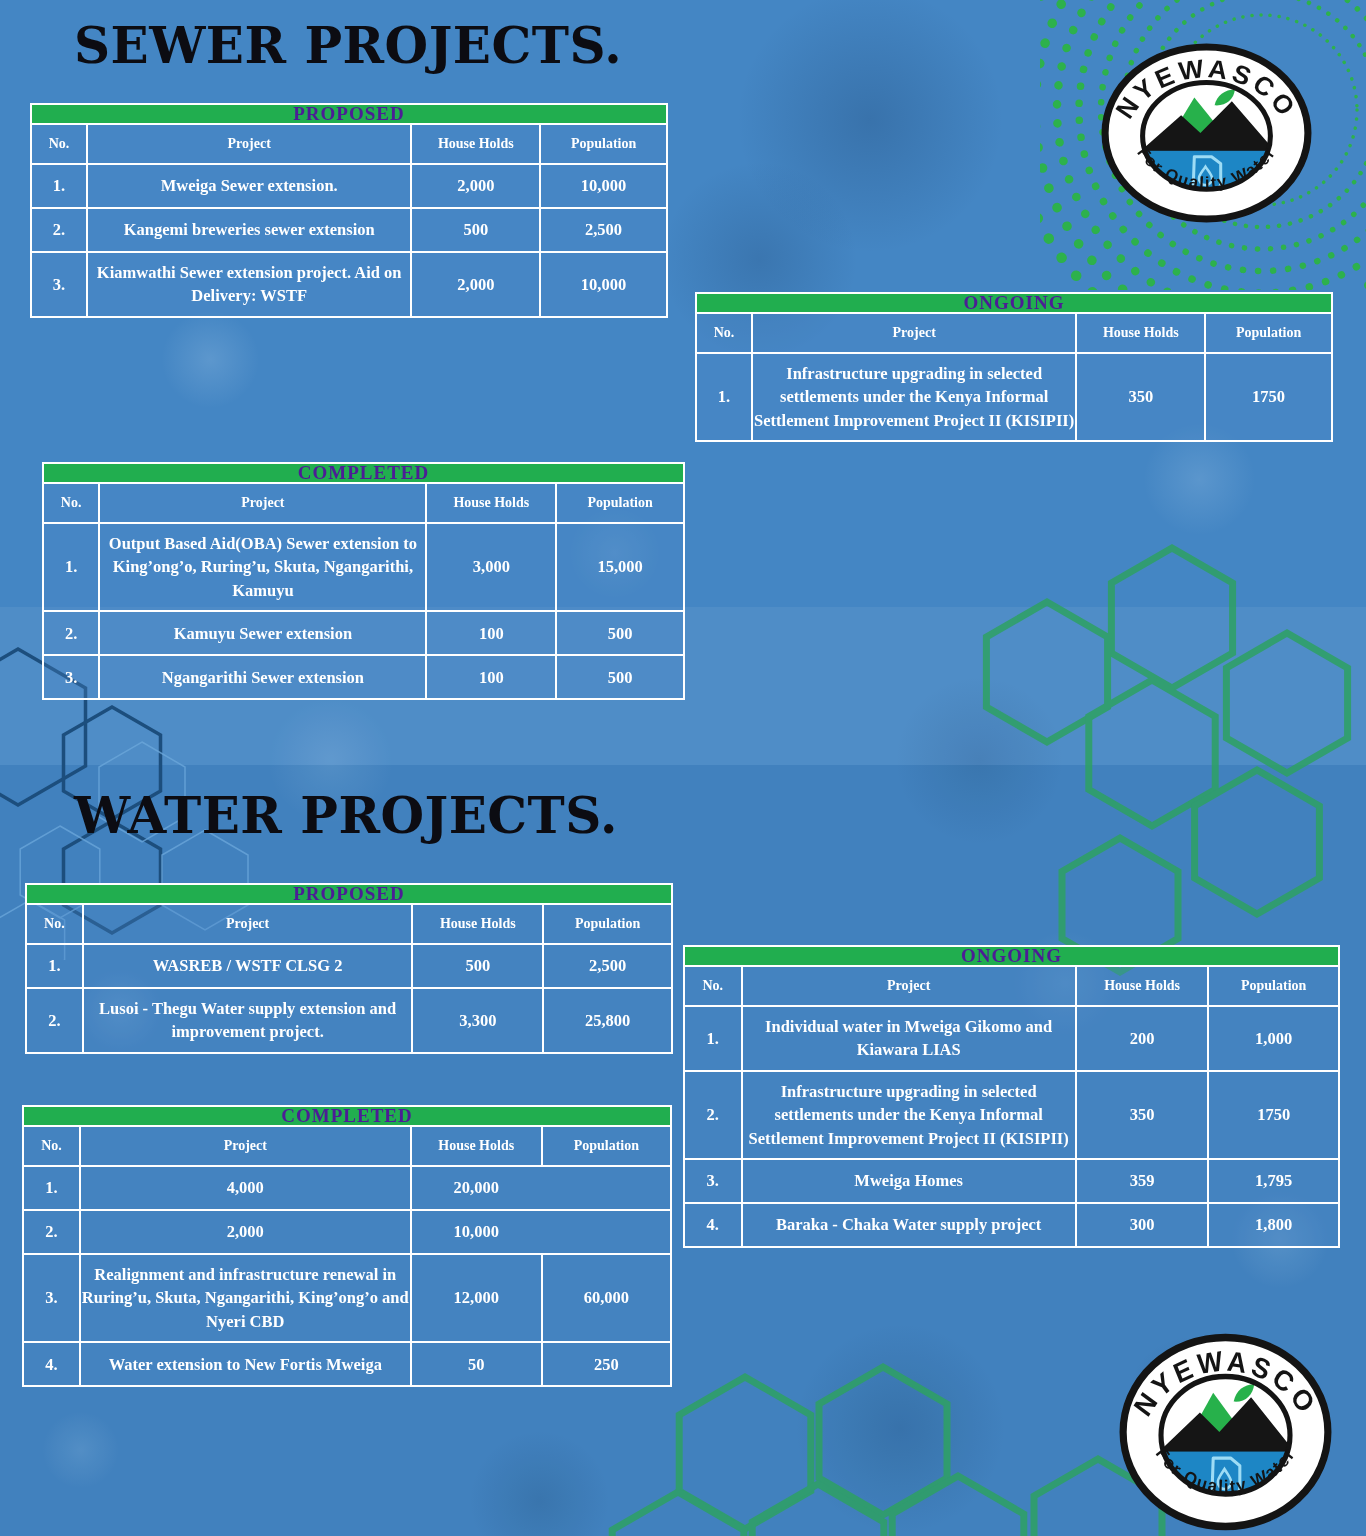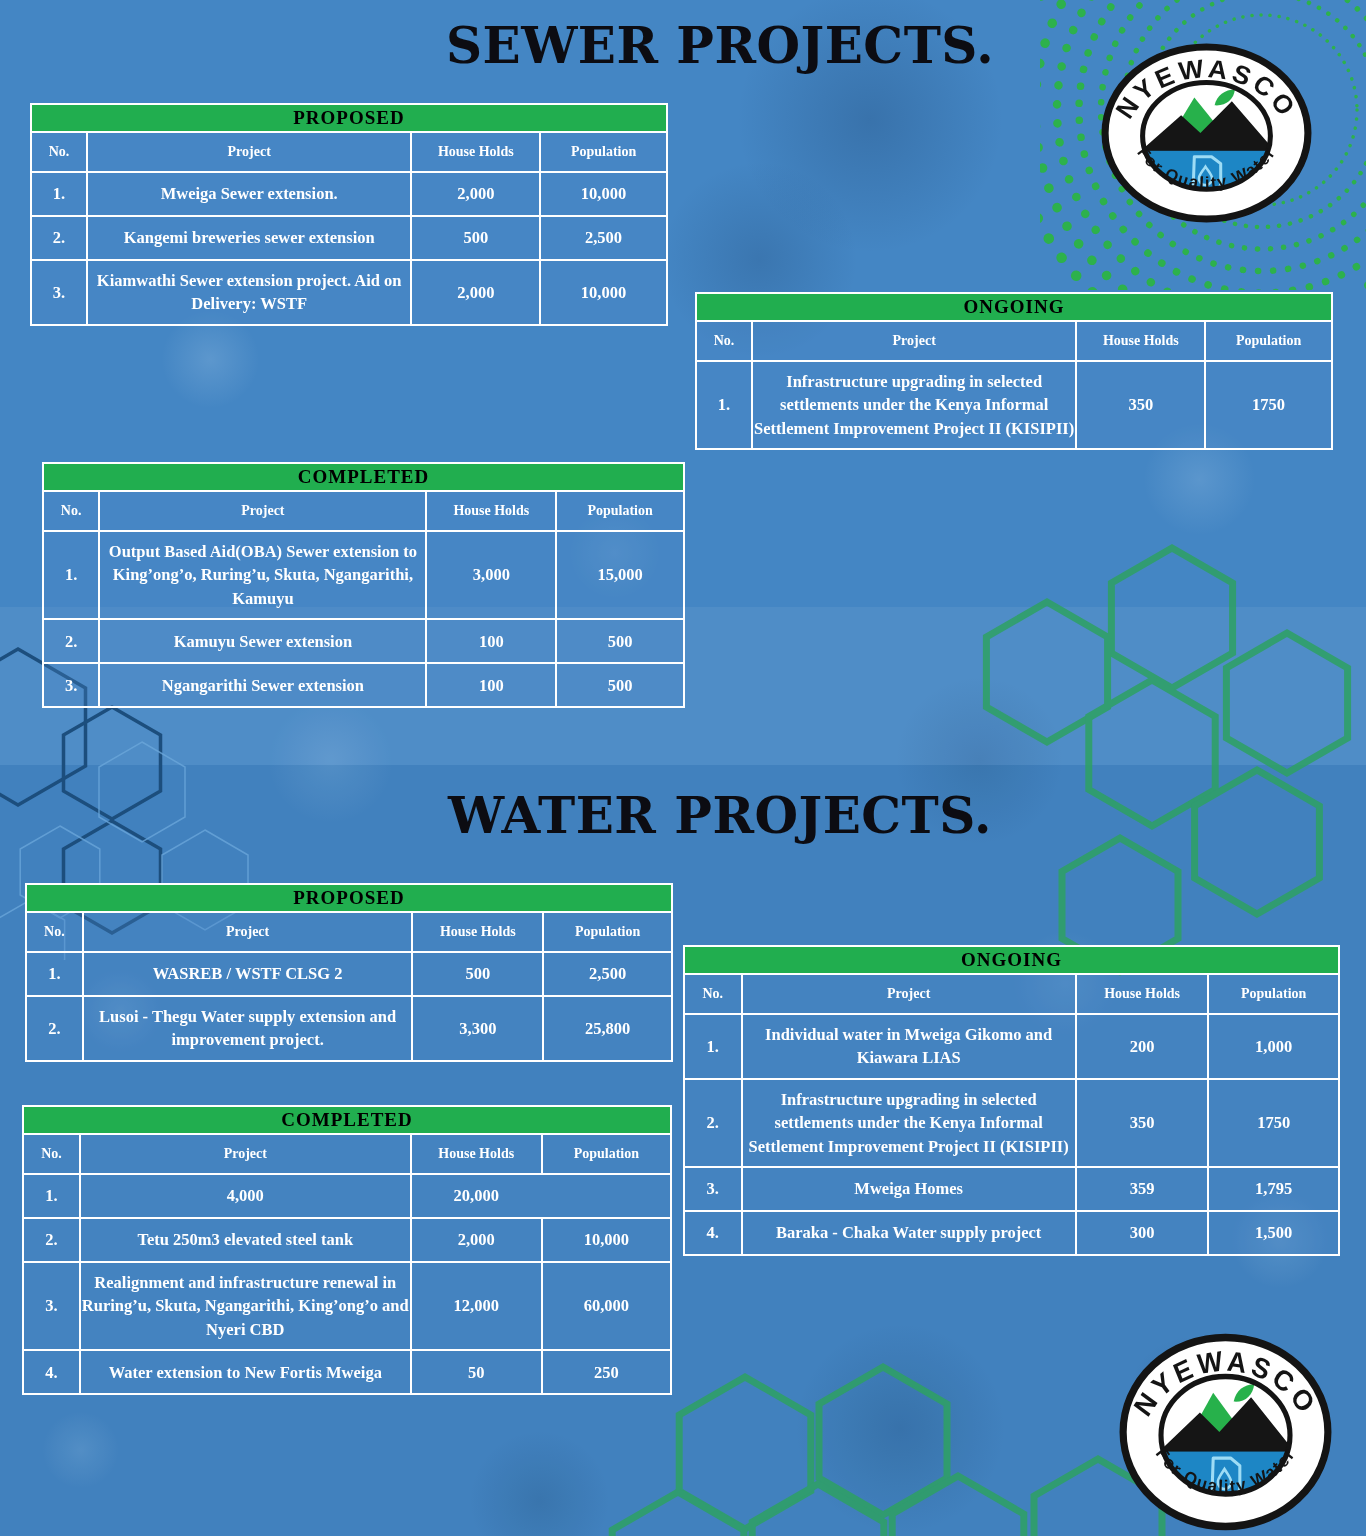--- a/index.html
+++ b/index.html
@@ -26,35 +26,35 @@
   }
   .band-light{position:absolute;left:0;right:0;top:607px;height:158px;background:rgba(255,255,255,0.06);pointer-events:none}
   .band-lower{position:absolute;left:0;right:0;top:765px;bottom:0;background:rgba(0,25,60,0.04);pointer-events:none}
 
   .deco{position:absolute;pointer-events:none}
   .hex-navy{left:0;top:620px;width:560px;height:340px}
   .hex-green-right{left:980px;top:540px;width:386px;height:440px}
   .hex-green-bottom{left:580px;top:1360px;width:786px;height:176px}
   .dots{left:1040px;top:0;width:326px;height:290px}
 
-  .title{position:absolute;left:74px;width:1292px;text-align:center;
+  .title{position:absolute;left:74px;width:1292px;
     font-family:"DejaVu Serif",serif;font-weight:700;font-size:50px;color:#0c0c12;letter-spacing:0.5px}
   .title-sewer{top:16px}
   .title-water{top:786px}
 
   .table{position:absolute;border:2px solid #ffffff;background:rgba(76,136,198,0.30)}
   #t-sewer-proposed{left:30px;top:103px;width:638px}
   #t-sewer-ongoing{left:695px;top:292px;width:638px}
   #t-sewer-completed{left:42px;top:462px;width:643px}
   #t-water-proposed{left:25px;top:883px;width:648px}
   #t-water-ongoing{left:683px;top:945px;width:657px}
   #t-water-completed{left:22px;top:1105px;width:650px}
 
-  .band{height:28px;background:#21ae4f;border-bottom:2px solid #fff;display:flex;align-items:center;justify-content:center;
-    color:#000000;font-weight:700;font-size:19px;letter-spacing:1px}
+  .band{height:20px;background:#21ae4f;border-bottom:2px solid #fff;display:flex;align-items:center;justify-content:center;
+    color:#4c1d95;font-weight:700;font-size:19px;letter-spacing:1px}
   .thead,.trow{display:grid;grid-template-columns:8.5% 51.2% 20.3% 20%}
   .trow{border-top:2px solid #fff}
   .tcell{border-left:2px solid #fff;display:flex;align-items:center;justify-content:center;text-align:center;
     color:#fff;font-weight:700;font-size:16.5px;line-height:1.42;padding:8px 8px;min-height:42px}
   .tcell.c1{padding:8px 0}
   .tcell:first-child{border-left:none}
   .thead .tcell{font-size:14px;min-height:38px}
 
   .logo{position:absolute}
   .logo-top{left:1100px;top:42px;width:213px;height:182px}
@@ -249,42 +249,41 @@
       <div class="trow">
         <div class="tcell c0">3.</div>
         <div class="tcell c1">Mweiga Homes</div>
         <div class="tcell c2">359</div>
         <div class="tcell c3">1,795</div>
       </div>
       <div class="trow">
         <div class="tcell c0">4.</div>
         <div class="tcell c1">Baraka - Chaka Water supply project</div>
         <div class="tcell c2">300</div>
-        <div class="tcell c3">1,500</div>
+        <div class="tcell c3">1,800</div>
       </div>
     </div>
 </section>
 
 <section class="table" id="t-water-completed">
   <div class="band">COMPLETED</div>
   <div class="thead">
     <div class="tcell c0">No.</div>
     <div class="tcell c1">Project</div>
     <div class="tcell c2">House Holds</div>
     <div class="tcell c3">Population</div>
   </div>
   <div class="tbody">
       <div class="trow">
         <div class="tcell c0">1.</div>
         <div class="tcell c2">4,000</div>
         <div class="tcell c3">20,000</div>
       </div>
       <div class="trow">
         <div class="tcell c0">2.</div>
-        <div class="tcell c1">Tetu 250m3 elevated steel tank</div>
         <div class="tcell c2">2,000</div>
         <div class="tcell c3">10,000</div>
       </div>
       <div class="trow">
         <div class="tcell c0">3.</div>
         <div class="tcell c1">Realignment and infrastructure renewal in Ruring’u, Skuta, Ngangarithi, King’ong’o and Nyeri CBD</div>
         <div class="tcell c2">12,000</div>
         <div class="tcell c3">60,000</div>
       </div>
       <div class="trow">

